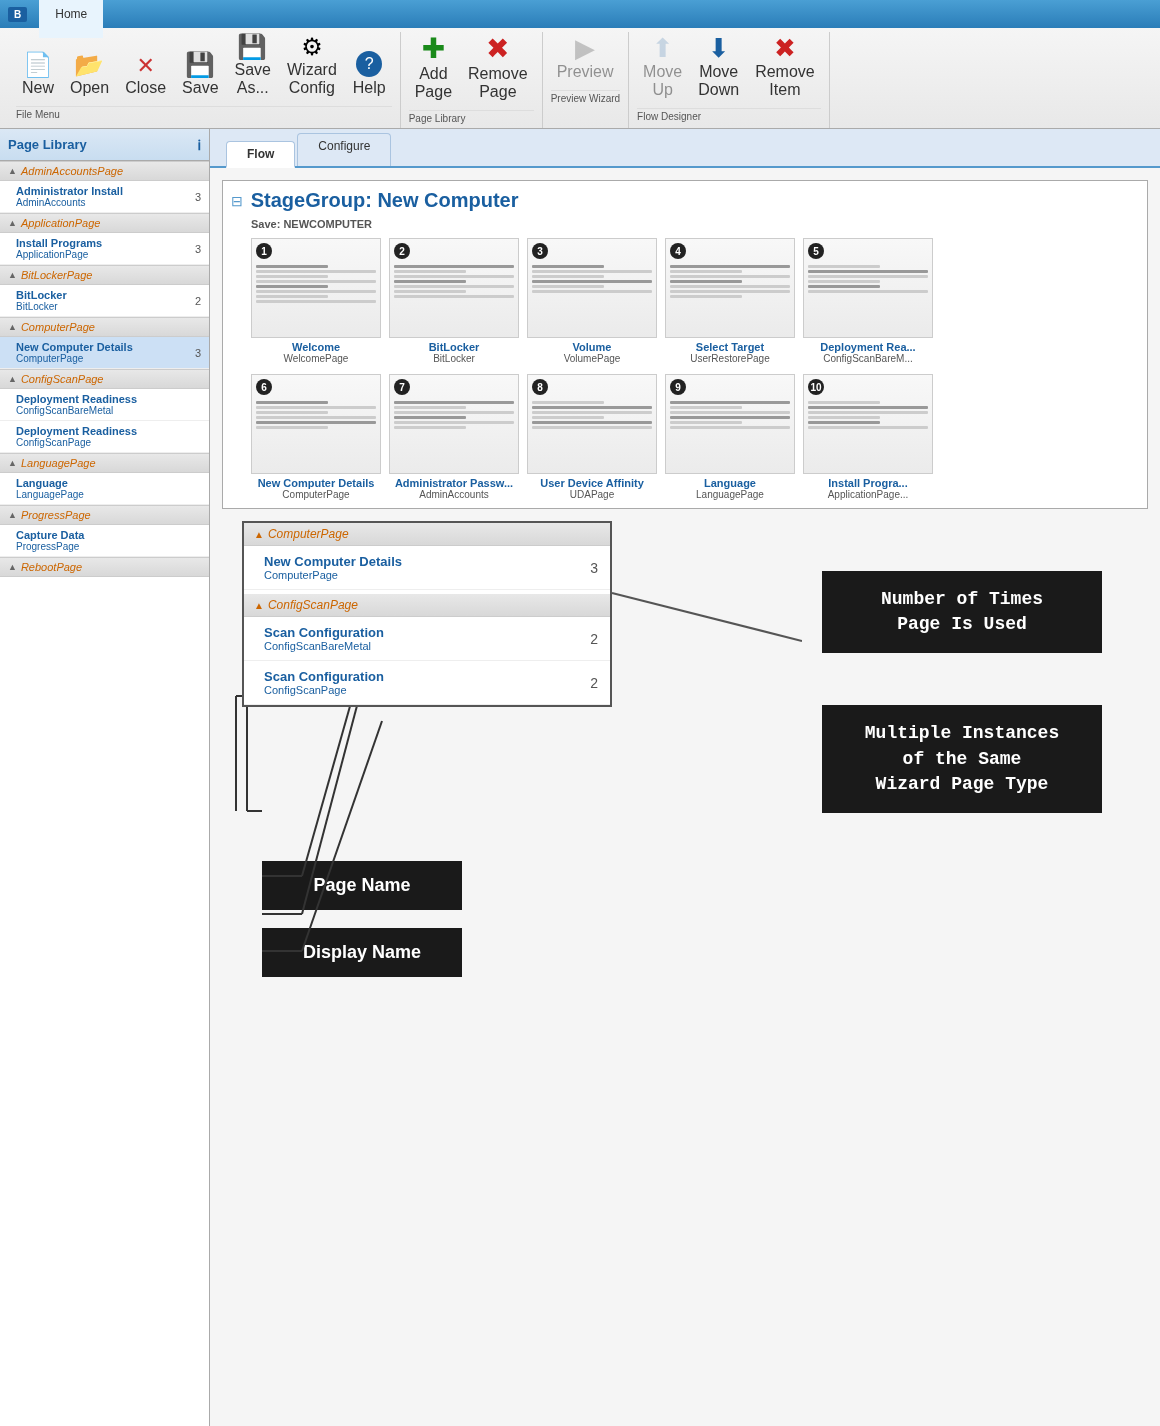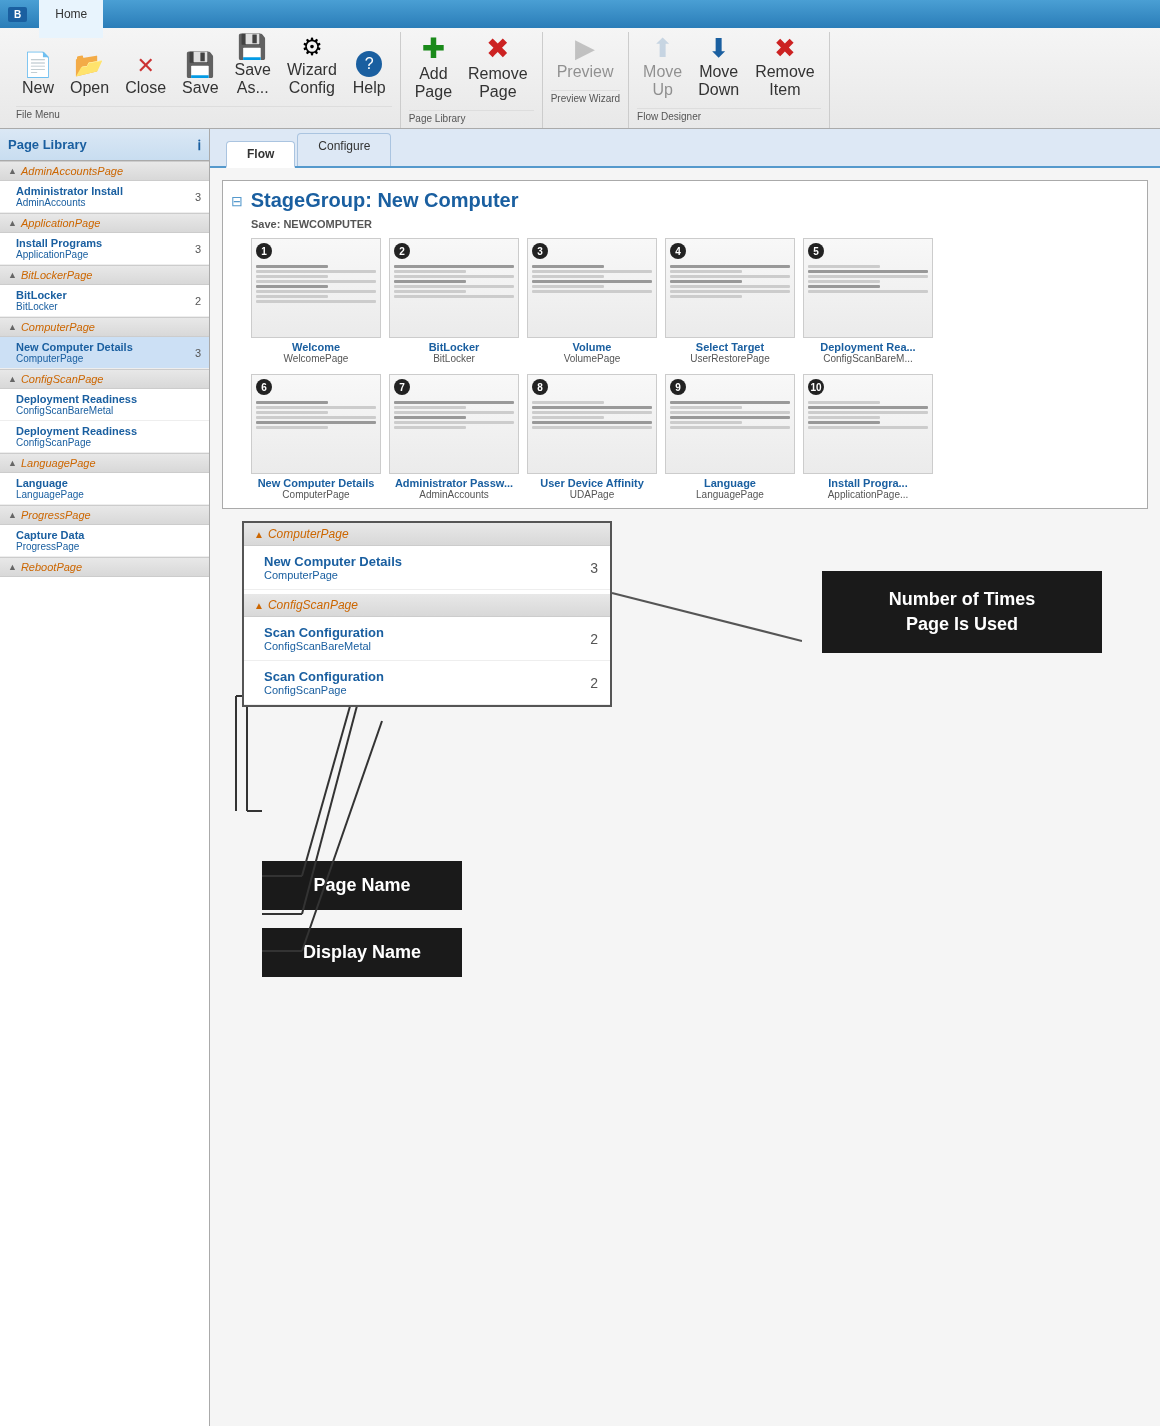--- a/index.html
+++ b/index.html
@@ -514,22 +514,23 @@
             <line x1="160" y1="200" x2="80" y2="430" stroke="#333" stroke-width="2"></line>
             <line x1="80" y1="430" x2="40" y2="430" stroke="#333" stroke-width="2"></line>
 
             <line x1="25" y1="72" x2="25" y2="290" stroke="#333" stroke-width="2"></line>
             <line x1="40" y1="290" x2="25" y2="290" stroke="#333" stroke-width="2"></line>
             <line x1="14" y1="175" x2="14" y2="290" stroke="#333" stroke-width="2"></line>
             <line x1="14" y1="175" x2="25" y2="175" stroke="#333" stroke-width="2"></line>
           </svg>
         </div>
 
-        <div style="display:flex; flex-direction:column; gap:52px; padding-top:50px; padding-left:20px;">
+        <div style="display:flex; flex-direction:column; gap:52px; padding-top:50px; padding-left:20px;font-family:Liberation Mono, monospace;">
           <div class="callout-box">Number of Times<br>Page Is Used</div>
+          <div class="callout-box">Multiple Instances<br>of the Same<br>Wizard Page Type</div>
         </div>
 
       </div>
 
     </div>
 
   </div>
 
 </div>
 

